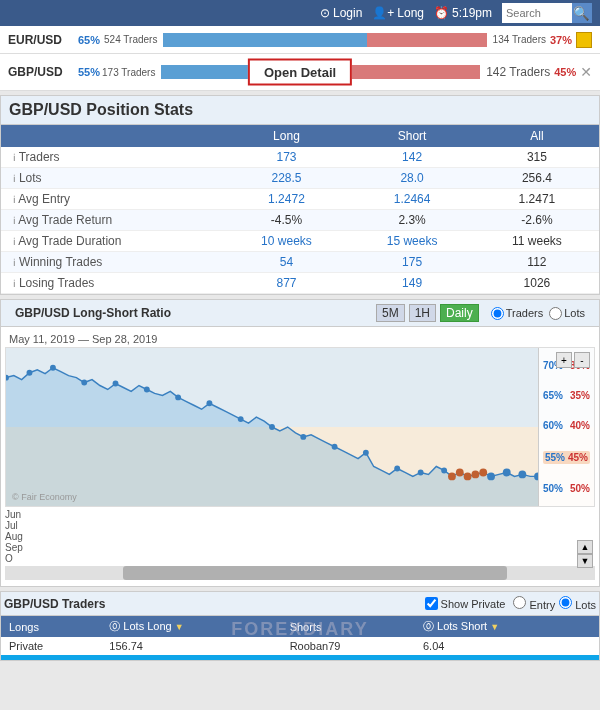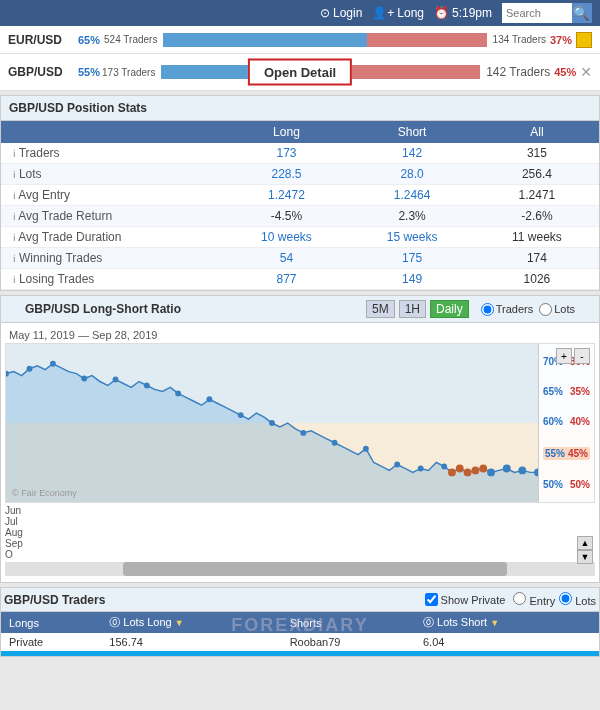--- a/index.html
+++ b/index.html
@@ -81,42 +81,42 @@
     .stats-section {
       background: #fff;
       margin-top: 4px;
       border: 1px solid #ccc;
     }
     .stats-header {
       background: #e8f0f8;
       padding: 5px 8px;
       font-weight: bold;
       color: #333;
-      font-size: 12px;
+      font-size: 16px;
       border-bottom: 1px solid #ccc;
     }
     .stats-table { width: 100%; border-collapse: collapse; }
     .stats-table thead tr { background: #4a6fa5; color: #fff; }
     .stats-table thead th { padding: 4px 8px; text-align: center; font-size: 12px; font-weight: normal; }
     .stats-table thead th:first-child { text-align: left; }
     .stats-table tbody tr { border-bottom: 1px solid #eee; }
     .stats-table tbody tr:nth-child(even) { background: #f5f9ff; }
     .stats-table tbody td { padding: 3px 12px; text-align: center; font-size: 12px; color: #333; }
     .stats-table tbody td:first-child { text-align: left; color: #555; }
     .td-blue { color: #2673c8 !important; }
 
     
     .ratio-section {
       background: #fff;
       margin-top: 4px;
       border: 1px solid #ccc;
     }
     .ratio-header {
       background: #e8f0f8;
-      padding: 4px 24px;
+      padding: 4px 14px;
       display: flex;
       align-items: center;
       gap: 4px;
       border-bottom: 1px solid #ccc;
     }
     .ratio-title { font-weight: bold; color: #333; font-size: 12px; flex: 1; }
     .tab-btn {
       background: #d0d8e8;
       border: 1px solid #aaa;
       padding: 1px 5px;
@@ -349,21 +349,21 @@
         <tr>
           <td><span style="color:#888;font-size:10px;">ℹ</span> Avg Trade Duration</td>
           <td class="td-blue">10 weeks</td>
           <td class="td-blue">15 weeks</td>
           <td>11 weeks</td>
         </tr>
         <tr>
           <td><span style="color:#888;font-size:10px;">ℹ</span> Winning Trades</td>
           <td class="td-blue">54</td>
           <td class="td-blue">175</td>
-          <td>174</td>
+          <td>112</td>
         </tr>
         <tr>
           <td><span style="color:#888;font-size:10px;">ℹ</span> Losing Trades</td>
           <td class="td-blue">877</td>
           <td class="td-blue">149</td>
           <td>1026</td>
         </tr>
       </tbody>
   </table>
 </div>

